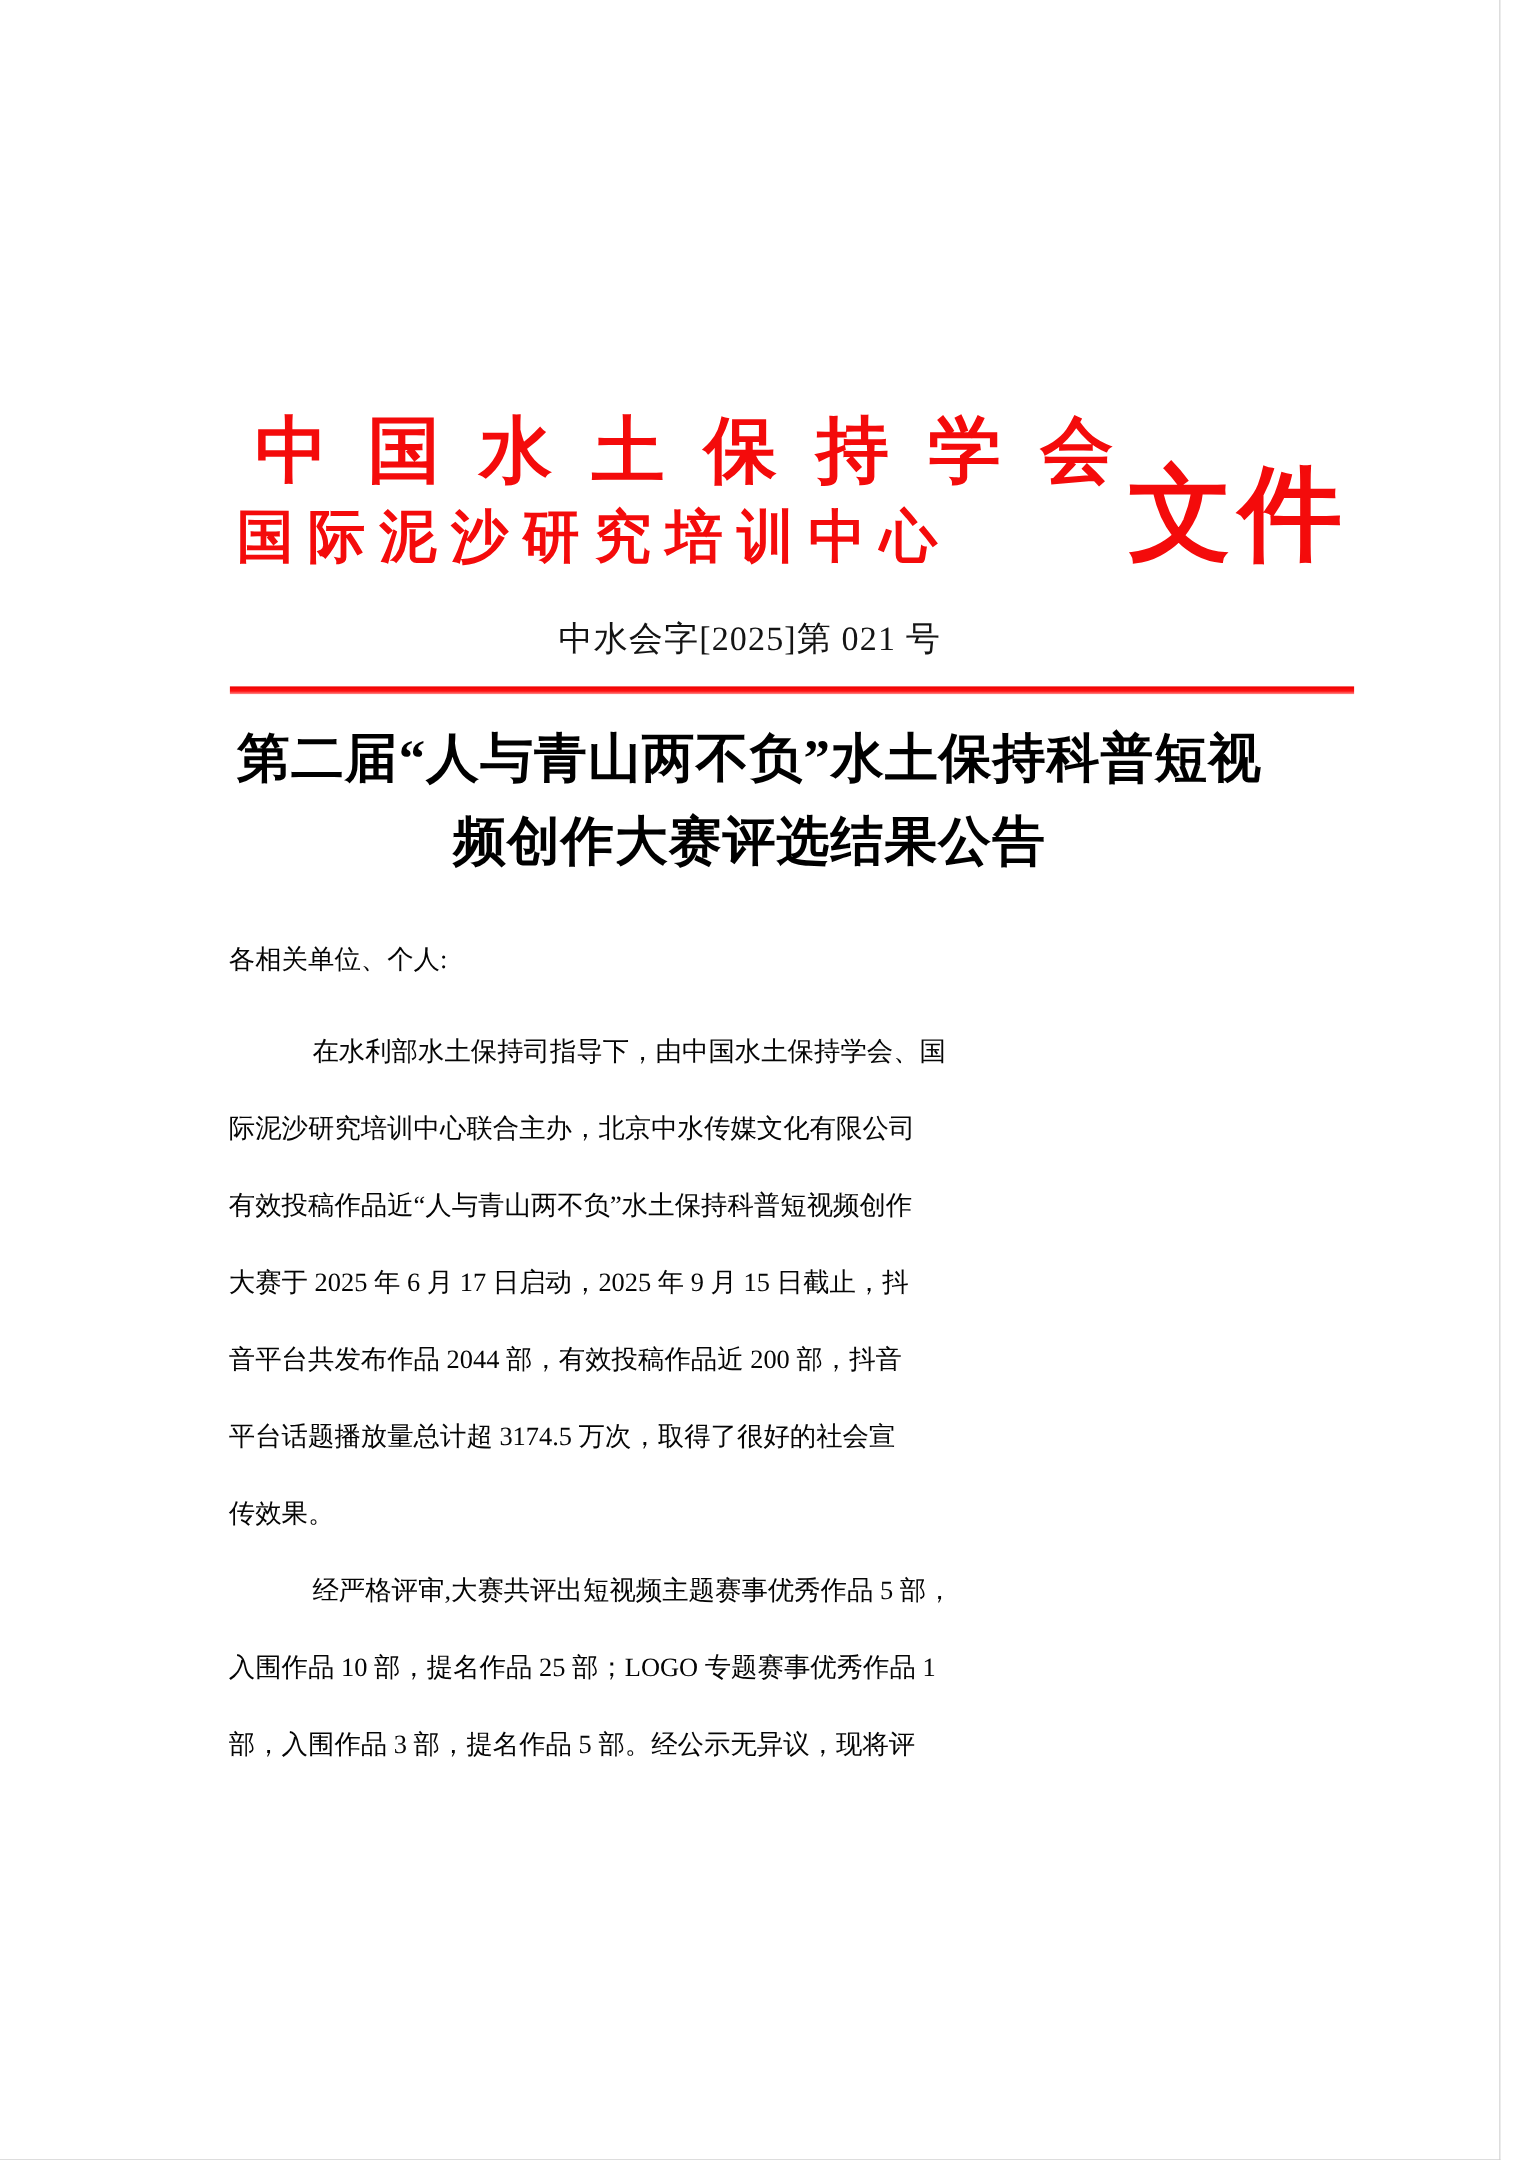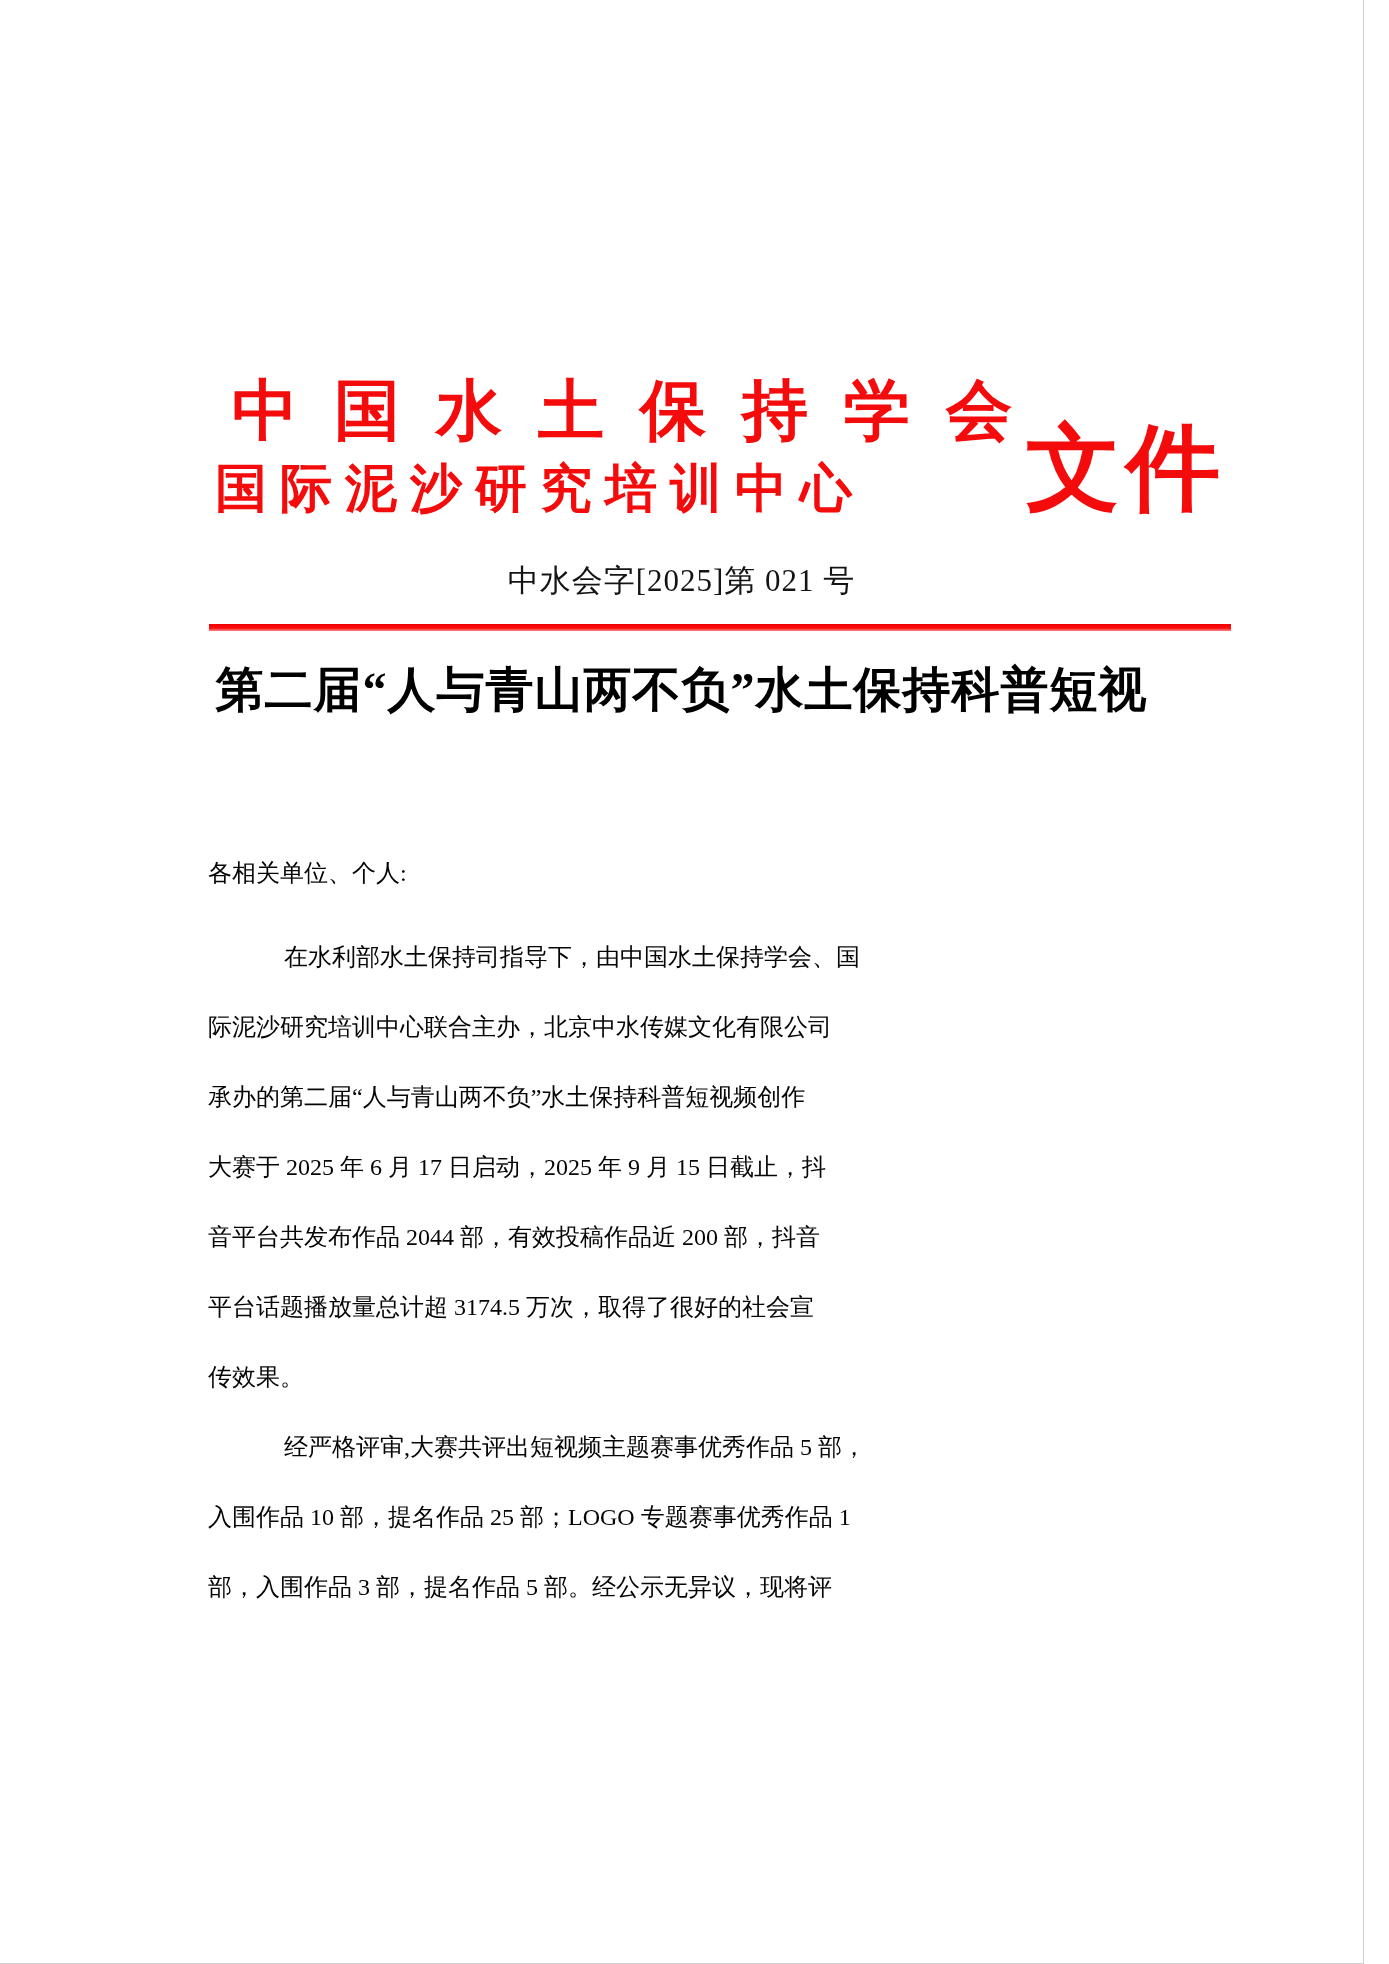--- a/index.html
+++ b/index.html
@@ -105,27 +105,28 @@
   <div class="org-line-2">国际泥沙研究培训中心</div>
 
   <div class="doc-type-label">文件</div>
 
   <div class="doc-number">中水会字[2025]第 021 号</div>
 
   <div class="red-line"></div>
 
   <div class="doc-title">
     <div>第二届“人与青山两不负”水土保持科普短视</div>
+    <div>频创作大赛评选结果公告</div>
   </div>
 
   <div class="doc-body">
     <div class="body-line salutation">各相关单位、个人:</div>
     <div class="body-line indent">在水利部水土保持司指导下，由中国水土保持学会、国</div>
     <div class="body-line">际泥沙研究培训中心联合主办，北京中水传媒文化有限公司</div>
-    <div class="body-line">承办的第二届“人与青山两不负”水土保持科普短视频创作</div>
+    <div class="body-line">有效投稿作品近“人与青山两不负”水土保持科普短视频创作</div>
     <div class="body-line">大赛于 2025 年 6 月 17 日启动，2025 年 9 月 15 日截止，抖</div>
     <div class="body-line">音平台共发布作品 2044 部，有效投稿作品近 200 部，抖音</div>
     <div class="body-line">平台话题播放量总计超 3174.5 万次，取得了很好的社会宣</div>
     <div class="body-line">传效果。</div>
     <div class="body-line indent">经严格评审,大赛共评出短视频主题赛事优秀作品 5 部，</div>
     <div class="body-line">入围作品 10 部，提名作品 25 部；LOGO 专题赛事优秀作品 1</div>
     <div class="body-line">部，入围作品 3 部，提名作品 5 部。经公示无异议，现将评</div>
   </div>
 
 </div>

